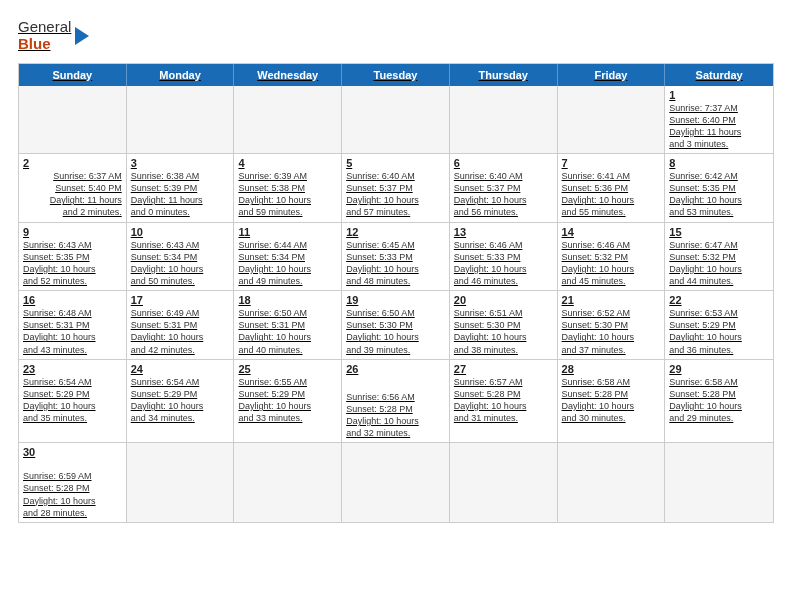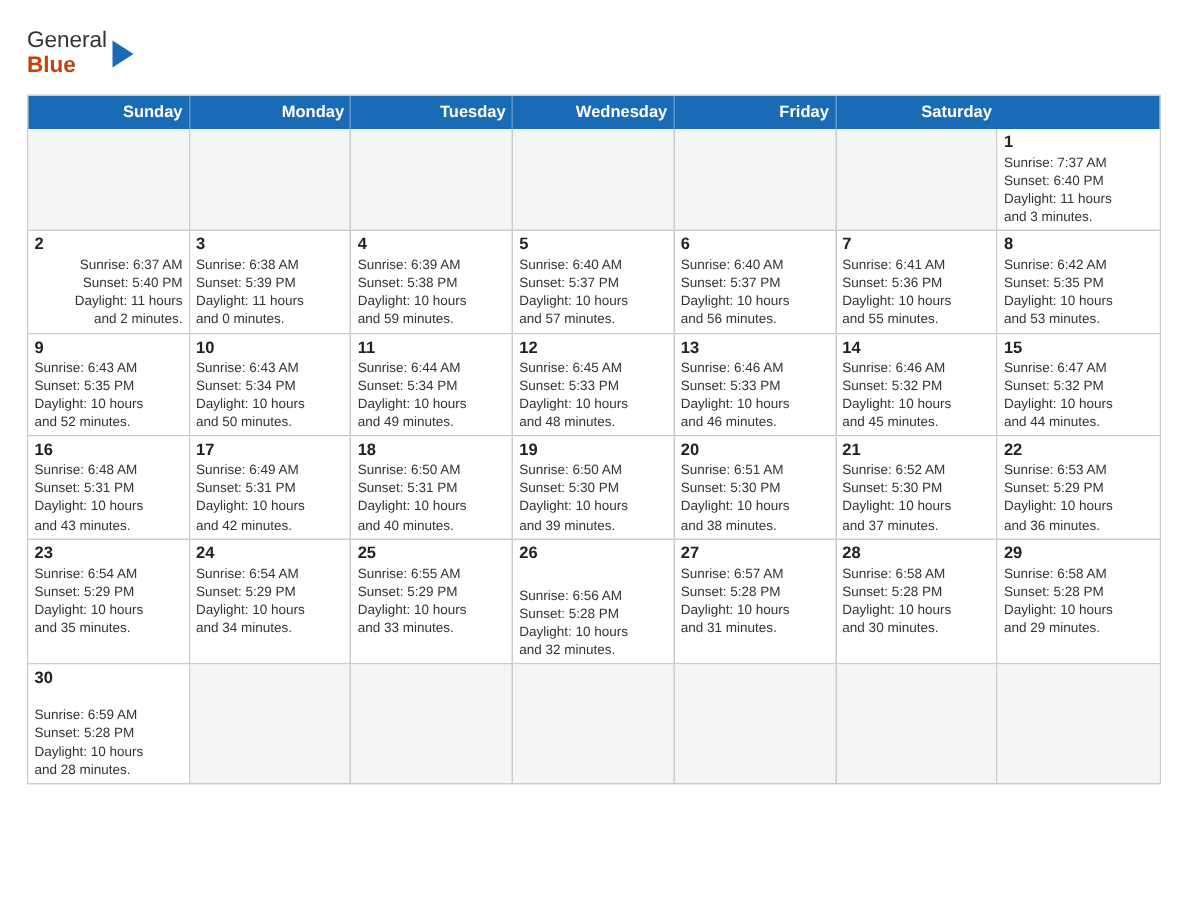--- a/index.html
+++ b/index.html
@@ -9,20 +9,21 @@
       font-family: Arial, sans-serif;
       background: #fff;
       overflow: hidden;
     }
     .page {
       width: 792px;
       height: 504px;
       padding: 18px 18px 10px 18px;
       display: flex;
       flex-direction: column;
+      text-decoration: underline;
     }
     .header {
       display: flex;
       justify-content: space-between;
       align-items: flex-start;
       margin-bottom: 10px;
     }
     .logo {
       display: flex;
       align-items: center;
@@ -58,21 +59,21 @@
     .cal-header {
       display: grid;
       grid-template-columns: repeat(7, 1fr);
       background: #1a6bb5;
     }
     .cal-header-cell {
       color: #fff;
       font-size: 11px;
       font-weight: bold;
       padding: 5px 4px;
-      text-align: right;
+      text-align: center;
       border-right: 1px solid rgba(255,255,255,0.3);
     }
     .cal-header-cell:last-child { border-right: none; }
     .cal-body {
       flex: 1;
       display: flex;
       flex-direction: column;
     }
     .cal-row {
       display: grid;
@@ -123,22 +124,23 @@
     <div class="title-block">
       <div class="month-title"></div>
       <div class="location"></div>
     </div>
   </div>
 
   <div class="calendar">
     <div class="cal-header">
     <div class="cal-header-cell">Sunday</div>
         <div class="cal-header-cell">Monday</div>
+        <div class="cal-header-cell">Wednesday</div>
         <div class="cal-header-cell">Tuesday</div>
-        <div class="cal-header-cell">Wednesday</div>
+        <div class="cal-header-cell">Thursday</div>
         <div class="cal-header-cell">Friday</div>
         <div class="cal-header-cell">Saturday</div>
       </div>
     <div class="cal-body">
     <div class="cal-row">
           <div class="cal-cell empty"></div>
           <div class="cal-cell empty"></div>
           <div class="cal-cell empty"></div>
           <div class="cal-cell empty"></div>
           <div class="cal-cell empty"></div>

